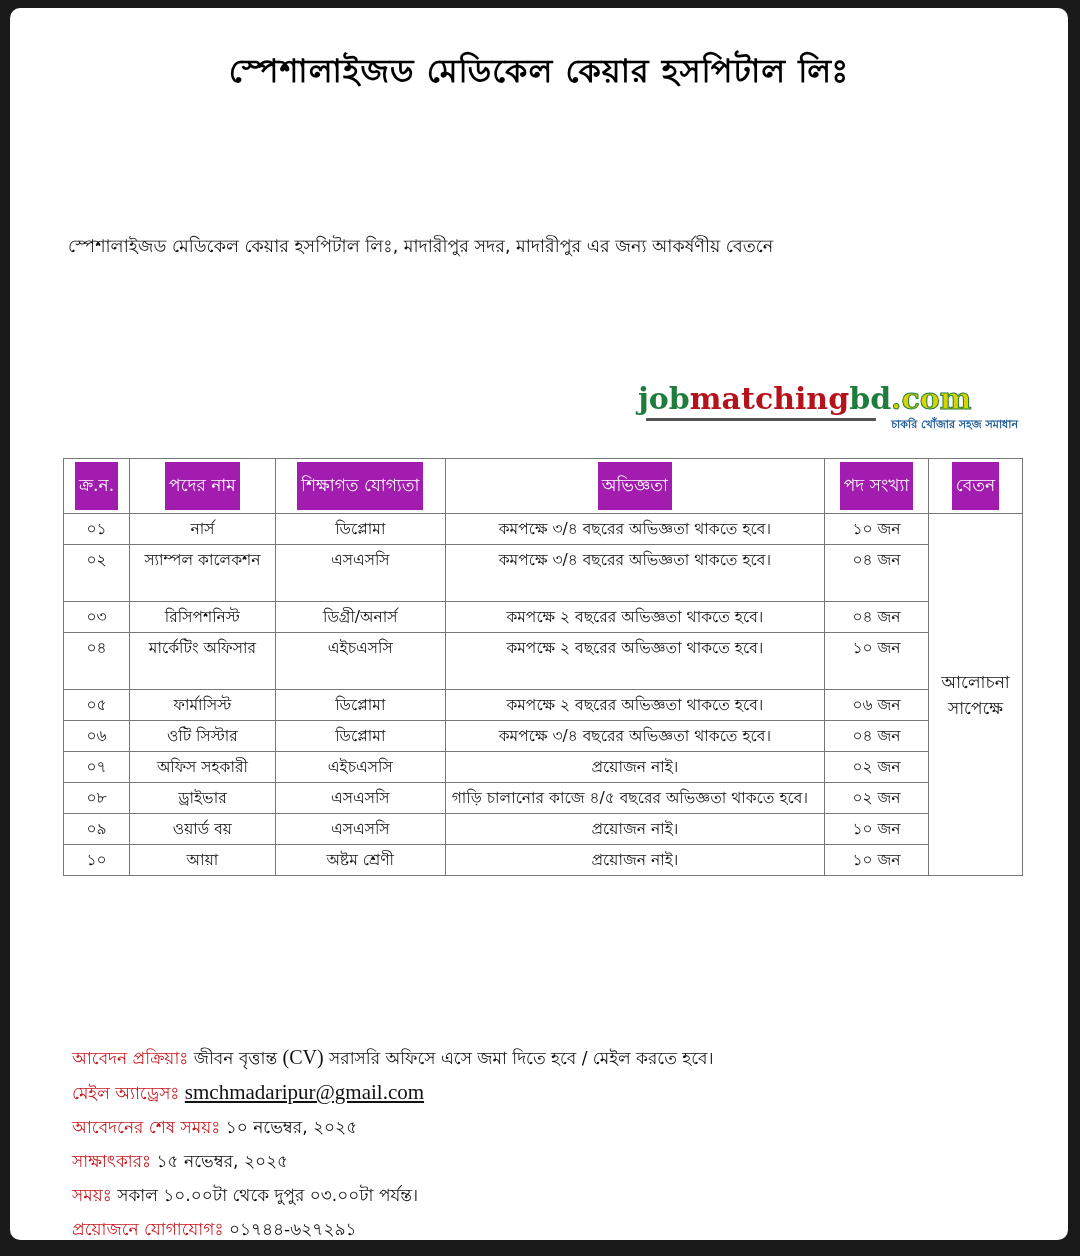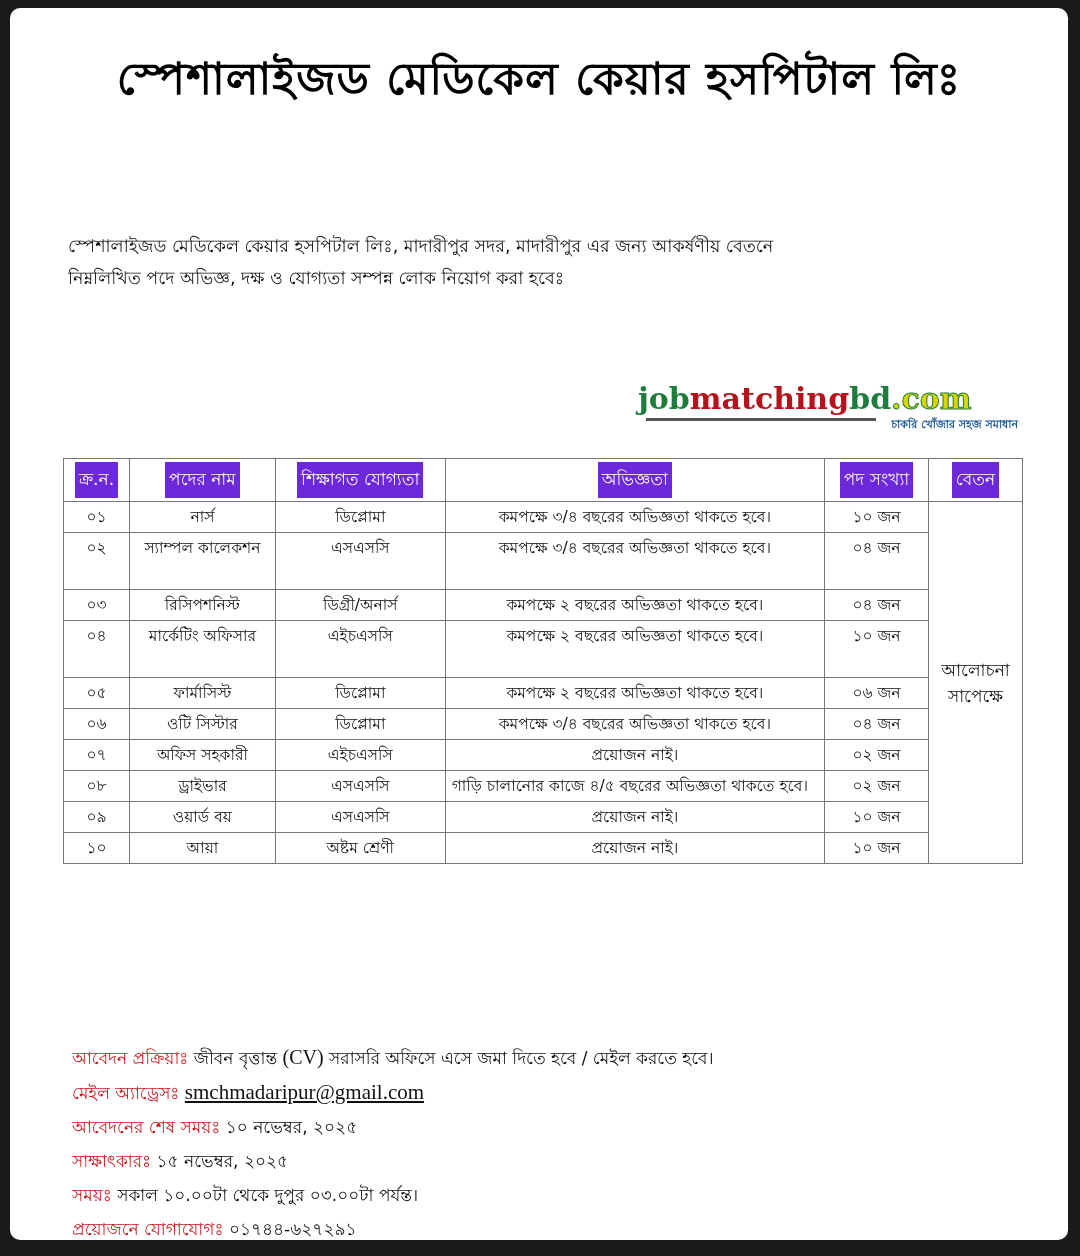--- a/index.html
+++ b/index.html
@@ -6,21 +6,21 @@
   body {
     width:1080px; height:1256px; background:#1a1a1a;
     font-family:"DejaVu Sans", sans-serif; position:relative; overflow:hidden;
   }
   .frame {
     position:absolute; left:10px; top:8px; width:1058px; height:1232px;
     background:#ffffff; border-radius:10px;
   }
   .title {
     position:absolute; left:0; right:0; top:38px; text-align:center;
-    font-family:"DejaVu Serif", serif; font-weight:bold; font-size:44px; color:#000;
+    font-family:"DejaVu Serif", serif; font-weight:bold; font-size:32px; color:#000;
     letter-spacing:1px;
   }
   .subtitle {
     position:absolute; left:0; right:0; top:118px; text-align:center;
     font-family:"DejaVu Serif", serif; font-weight:bold; font-size:42px; color:#e0141b;
   }
   .intro {
     position:absolute; left:58px; top:222px; width:900px;
     font-size:17.5px; line-height:32px; color:#111;
   }
@@ -40,41 +40,40 @@
   }
   table.jobs {
     position:absolute; left:63px; top:458px; width:960px;
     border-collapse:collapse; font-size:15.5px; color:#111;
   }
   table.jobs th, table.jobs td {
     border:1.5px solid #777; padding:2px 6px; vertical-align:top; text-align:center;
   }
   table.jobs th { height:30px; padding:3px 6px; vertical-align:middle; font-weight:normal; }
   table.jobs th span {
-    background:#6d28d9; color:#fff; padding:4px 4px; font-size:17px; display:inline-block;
+    background:#a21caf; color:#fff; padding:10px 4px; font-size:17px; display:inline-block;
   }
   table.jobs td { height:24px; line-height:26px; }
   td.left { text-align:center; }
   td.justify { text-align:justify !important; }
   td.salary { vertical-align:middle !important; font-size:17px; line-height:30px;margin-left:42px; }
   .footer { position:absolute; left:72px; top:1040px; font-size:17px; line-height:34px; color:#111; }
   .footer .lbl { color:#c8181f; }
   .footer .mail { font-family:"Liberation Serif", serif; font-size:21px; text-decoration:underline; }
   .footer .cv { font-family:"Liberation Serif", serif; font-size:20px; }
 </style>
 </head>
 <body>
 
 <div class="frame">
 
   <div class="title">স্পেশালাইজড মেডিকেল কেয়ার হসপিটাল লিঃ</div>
 
   <div class="intro">
     <div>স্পেশালাইজড মেডিকেল কেয়ার হসপিটাল লিঃ, মাদারীপুর সদর, মাদারীপুর এর জন্য আকর্ষণীয় বেতনে</div>
-    <div>নিম্নলিখিত পদে অভিজ্ঞ, দক্ষ ও যোগ্যতা সম্পন্ন লোক নিয়োগ করা হবেঃ</div>
   </div>
 
   <div class="logo">
     <div class="brand"><span class="g">job</span><span class="r">matching</span><span class="g">bd</span><span class="y">.com</span></div>
     <div class="underline"></div>
     <div class="tagline">চাকরি খোঁজার সহজ সমাধান</div>
   </div>
 </div>
 
 <table class="jobs">

